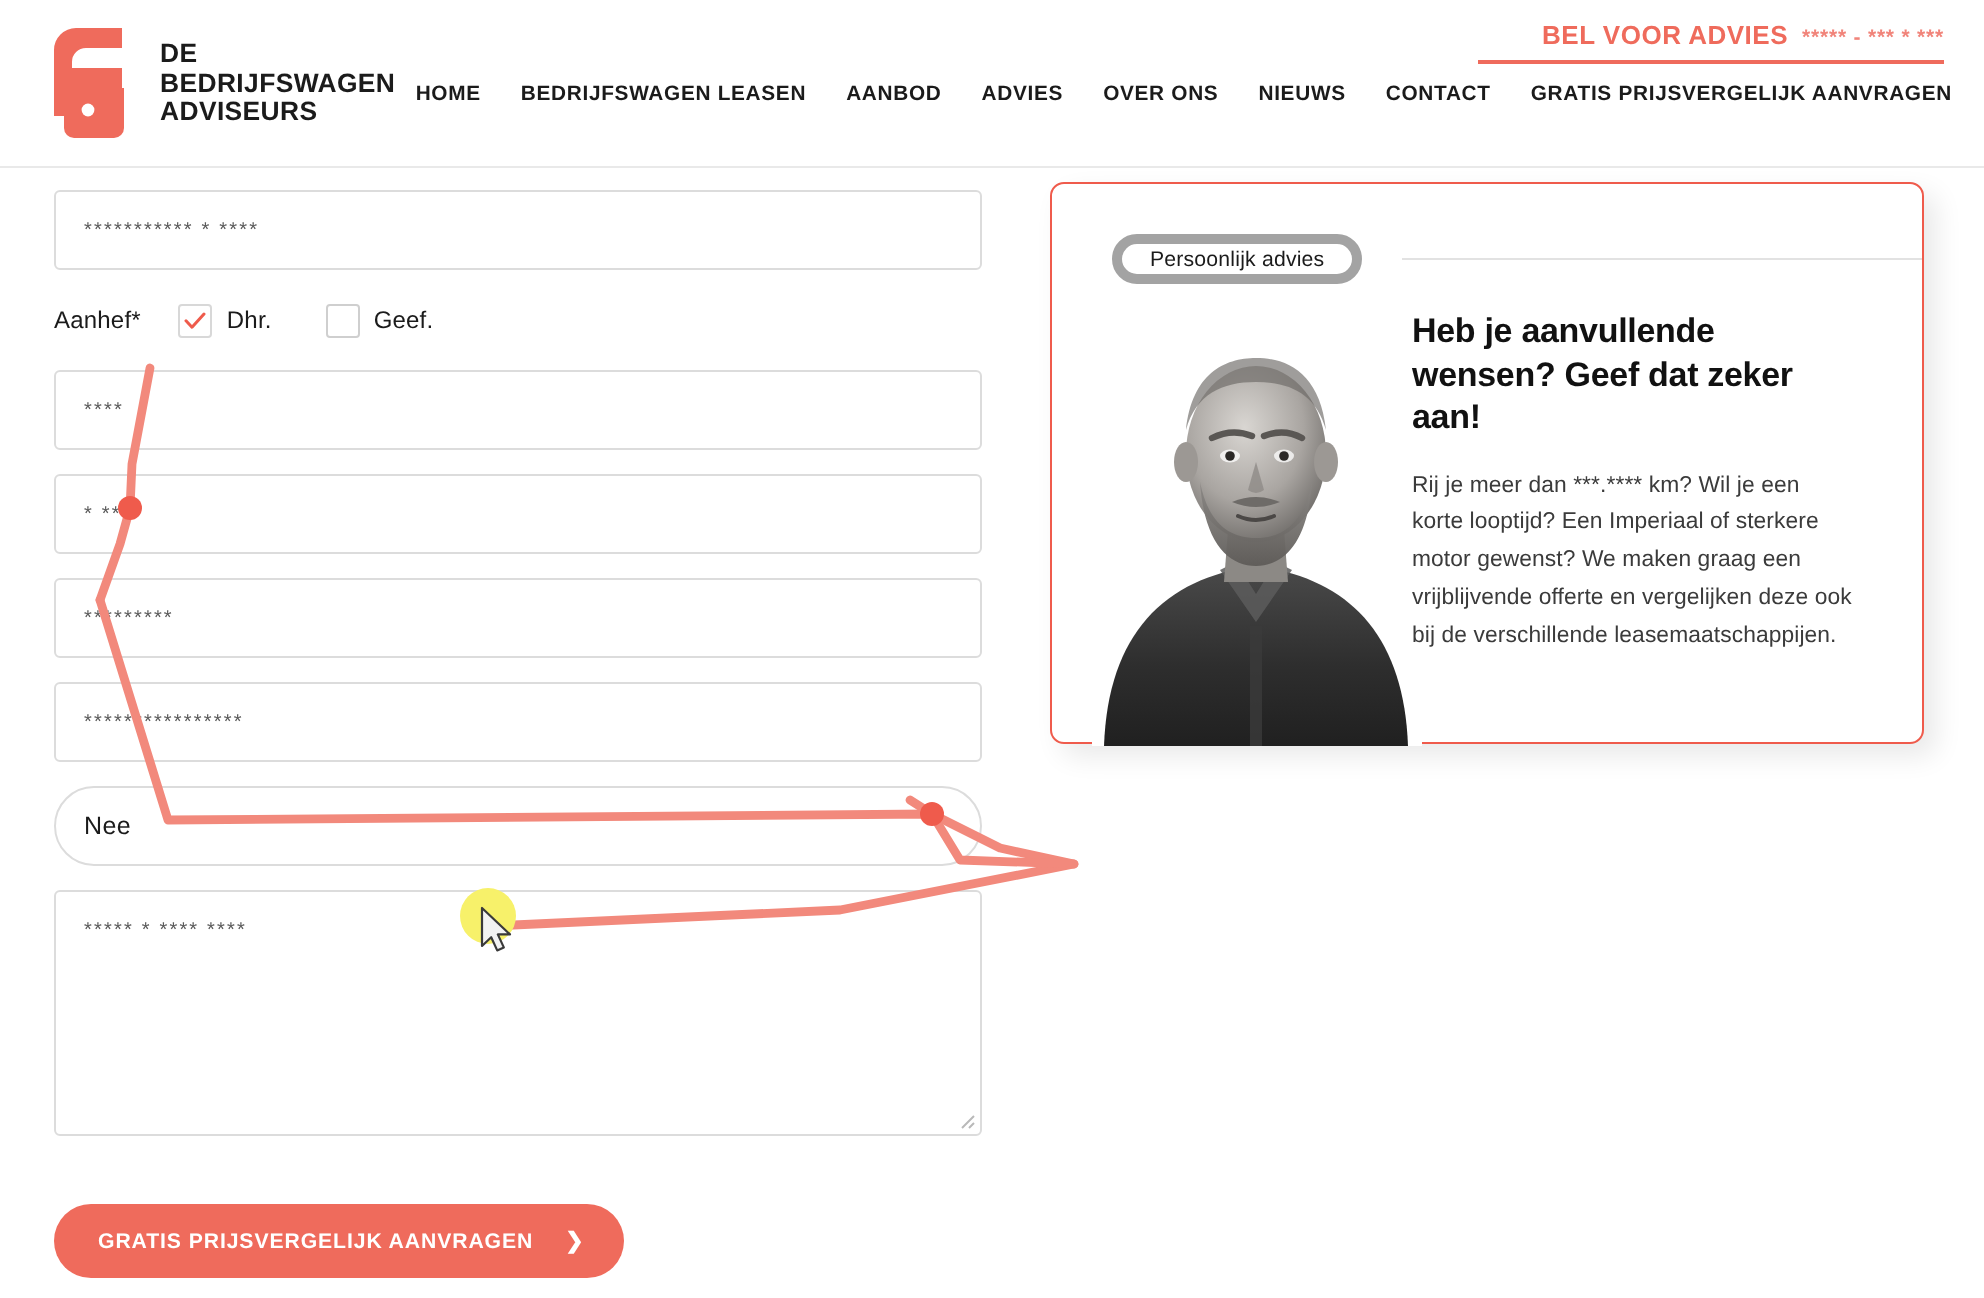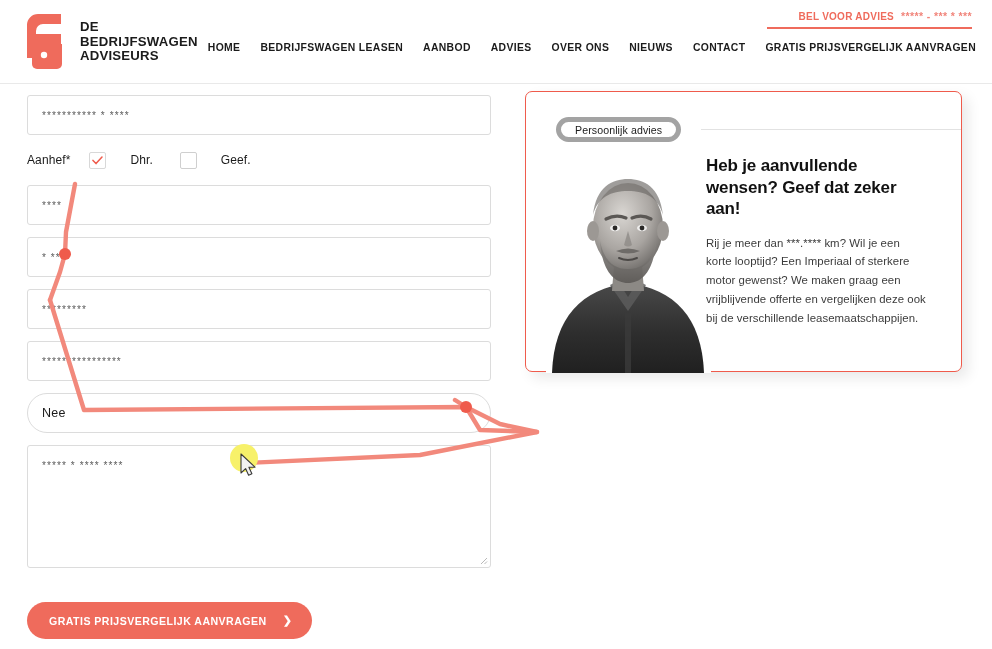--- a/index.html
+++ b/index.html
@@ -59,21 +59,21 @@
     right: 20px;
     top: 10px;
     padding-bottom: 5px;
     border-bottom: 2px solid #ef6b5c;
     display: flex;
     align-items: baseline;
     gap: 7px;
     white-space: nowrap;
   }
   .phone-label {
-    font-size: 10px;
+    font-size: 13px;
     font-weight: 700;
     letter-spacing: 0.25px;
     color: #ef6b5c;
     text-transform: uppercase;
     padding-left: 32px;
   }
   .phone-number {
     font-size: 10.5px;
     font-weight: 700;
     letter-spacing: 0.4px;
@@ -165,21 +165,21 @@
     align-items: center;
     justify-content: center;
     cursor: pointer;
     flex: none;
   }
   .cbx.checked { border-color: #d8d8d8; }
   .cbx svg { display: block; }
   .cbx-text {
     font-size: 12px;
     color: #1b1b1b;
-    margin-left: 19px;
+    margin-left: 2px;
     margin-right: 22px;
     letter-spacing: 0.1px;
   }
 
   .textarea-field {
     width: 464px;
     height: 123px;
     border: 1px solid #dcdcdc;
     border-radius: 3px;
     background: #ffffff;

